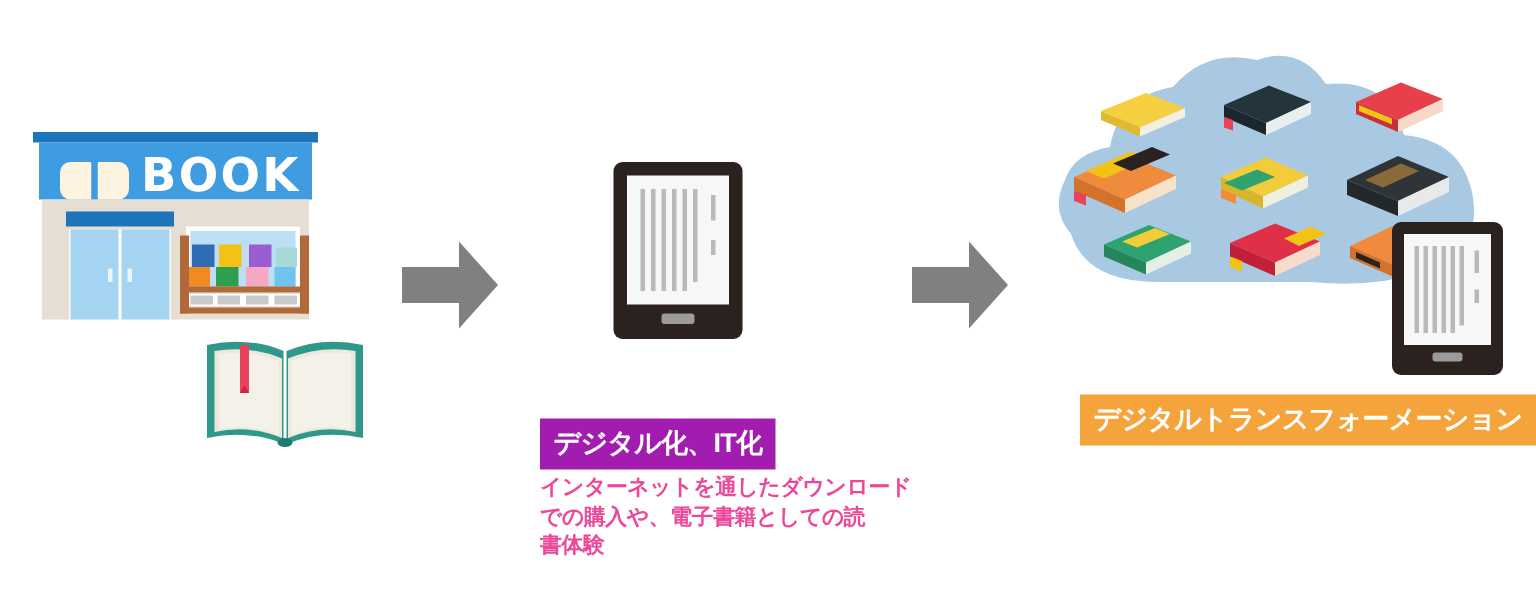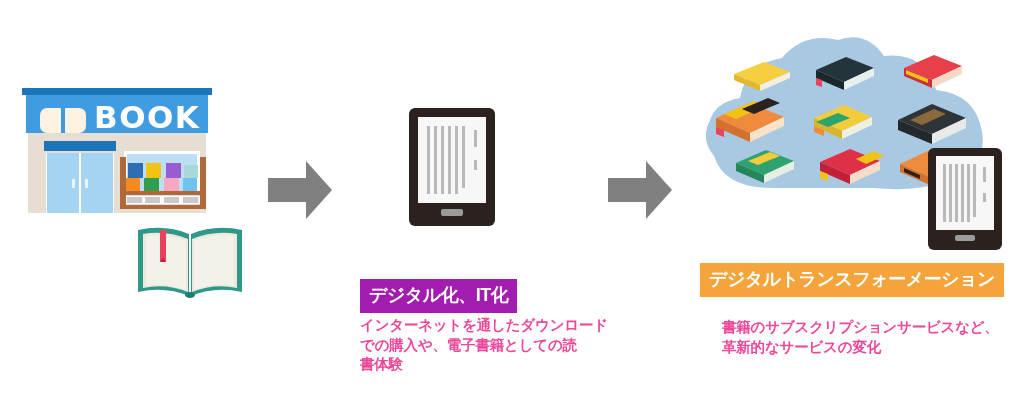--- a/index.html
+++ b/index.html
@@ -280,18 +280,16 @@
       <div class="tline" style="left:19px; top:8px; width:3px; height:58px;"></div>
       <div class="tline" style="left:25px; top:8px; width:3px; height:58px;"></div>
       <div class="tline" style="left:31px; top:8px; width:3px; height:58px;"></div>
       <div class="tline" style="left:37px; top:8px; width:3px; height:53px;"></div>
       <div class="tline" style="left:47px; top:11px; width:3px; height:15px;"></div>
       <div class="tline" style="left:47px; top:37px; width:3px; height:9px;"></div>
     </div>
     <div class="homebtn" style="left:27px; top:87px; width:20px; height:6px;"></div>
   </div>
 
-  <div class="tag tag-orange" style="left:700px; top:263px;text-align:center;">デジタルトランスフォーメーション</div>
-
-  <div class="caption" style="left:722px; top:318px;">書籍のサブスクリプションサービスなど、
-革新的なサービスの変化</div>
+  <div class="tag tag-orange" style="left:720px; top:263px;text-align:center;">デジタルトランスフォーメーション</div>
+
 
 </div>
 
 </body></html>

